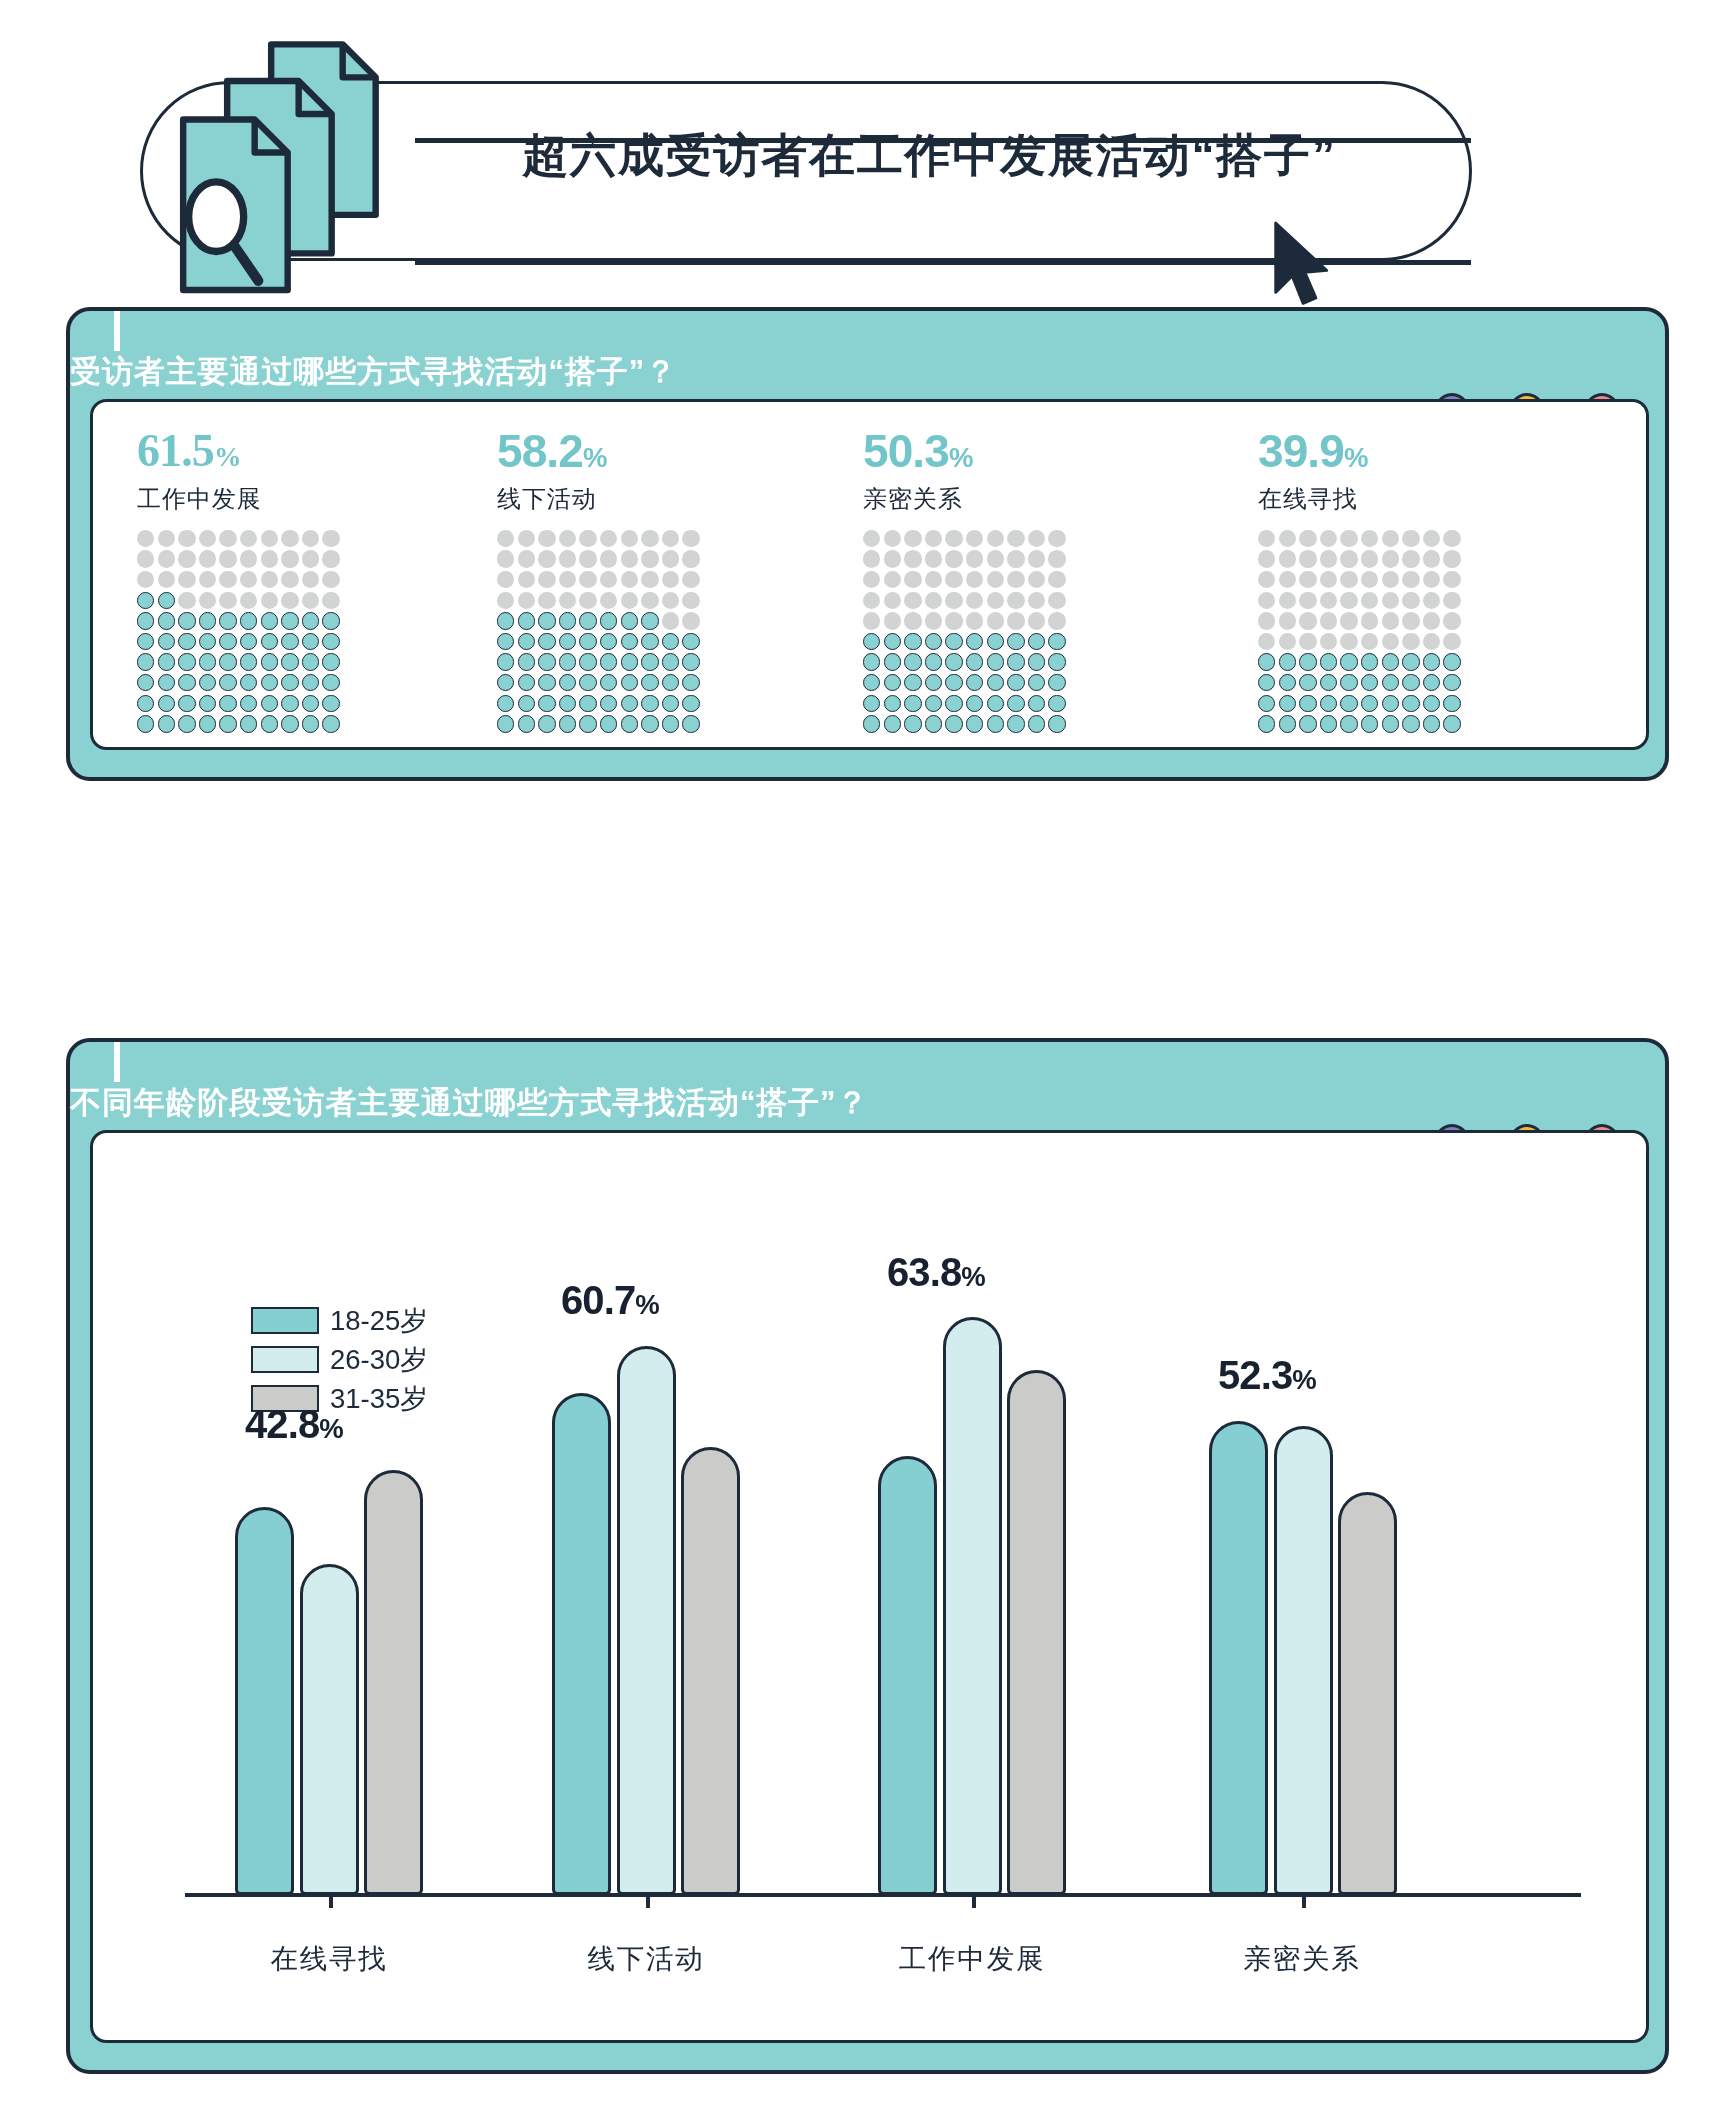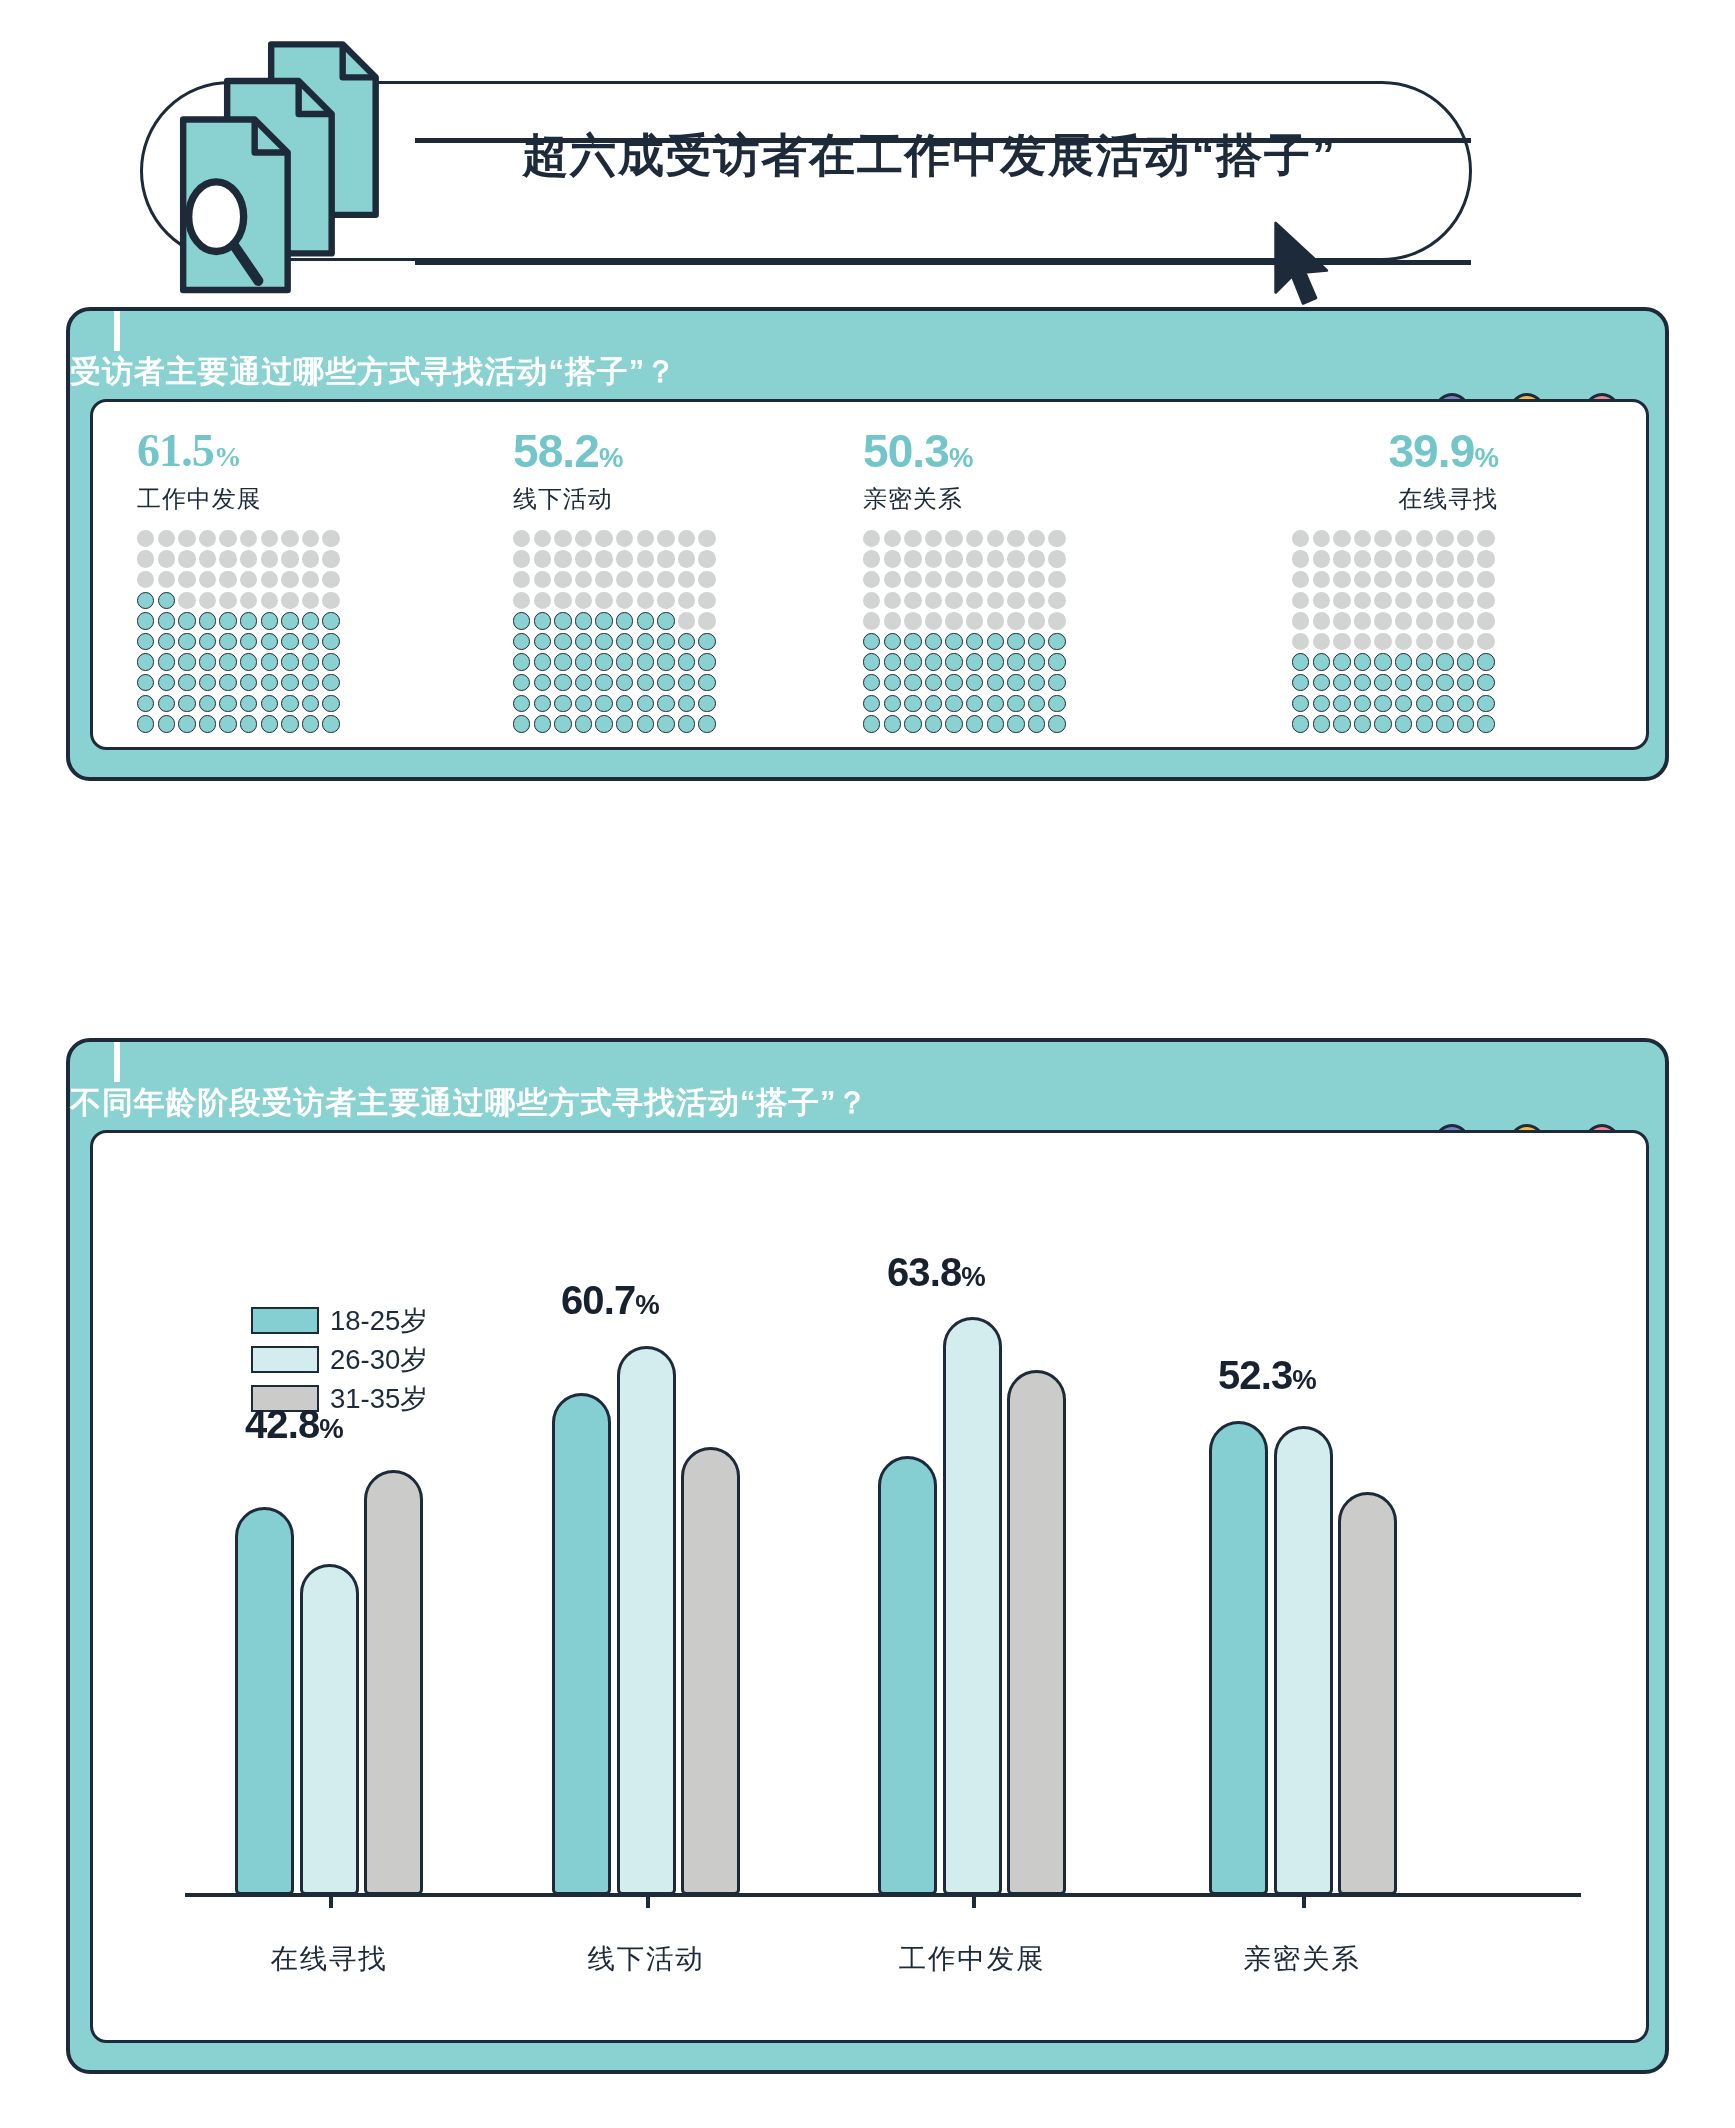--- a/index.html
+++ b/index.html
@@ -232,21 +232,21 @@
           <div class="dm-cell on"></div>
           <div class="dm-cell on"></div>
           <div class="dm-cell on"></div>
           <div class="dm-cell on"></div>
           <div class="dm-cell on"></div>
           <div class="dm-cell on"></div>
           <div class="dm-cell on"></div>
           <div class="dm-cell on"></div>
         </div>
       </div>
-      <div class="dm-group" style="left: 404px; margin-left: 16px;">
+      <div class="dm-group" style="left: 404px;">
         <div class="dm-val"><span>58.2</span><span class="pct">%</span></div>
         <div class="dm-label">线下活动</div>
         <div class="dm-grid">
           <div class="dm-cell"></div>
           <div class="dm-cell"></div>
           <div class="dm-cell"></div>
           <div class="dm-cell"></div>
           <div class="dm-cell"></div>
           <div class="dm-cell"></div>
           <div class="dm-cell"></div>
@@ -444,21 +444,21 @@
           <div class="dm-cell on"></div>
           <div class="dm-cell on"></div>
           <div class="dm-cell on"></div>
           <div class="dm-cell on"></div>
           <div class="dm-cell on"></div>
           <div class="dm-cell on"></div>
           <div class="dm-cell on"></div>
           <div class="dm-cell on"></div>
         </div>
       </div>
-      <div class="dm-group" style="left: 1199px; text-align: right;">
+      <div class="dm-group" style="left: 1165px;">
         <div class="dm-val"><span>39.9</span><span class="pct">%</span></div>
         <div class="dm-label">在线寻找</div>
         <div class="dm-grid">
           <div class="dm-cell"></div>
           <div class="dm-cell"></div>
           <div class="dm-cell"></div>
           <div class="dm-cell"></div>
           <div class="dm-cell"></div>
           <div class="dm-cell"></div>
           <div class="dm-cell"></div>

